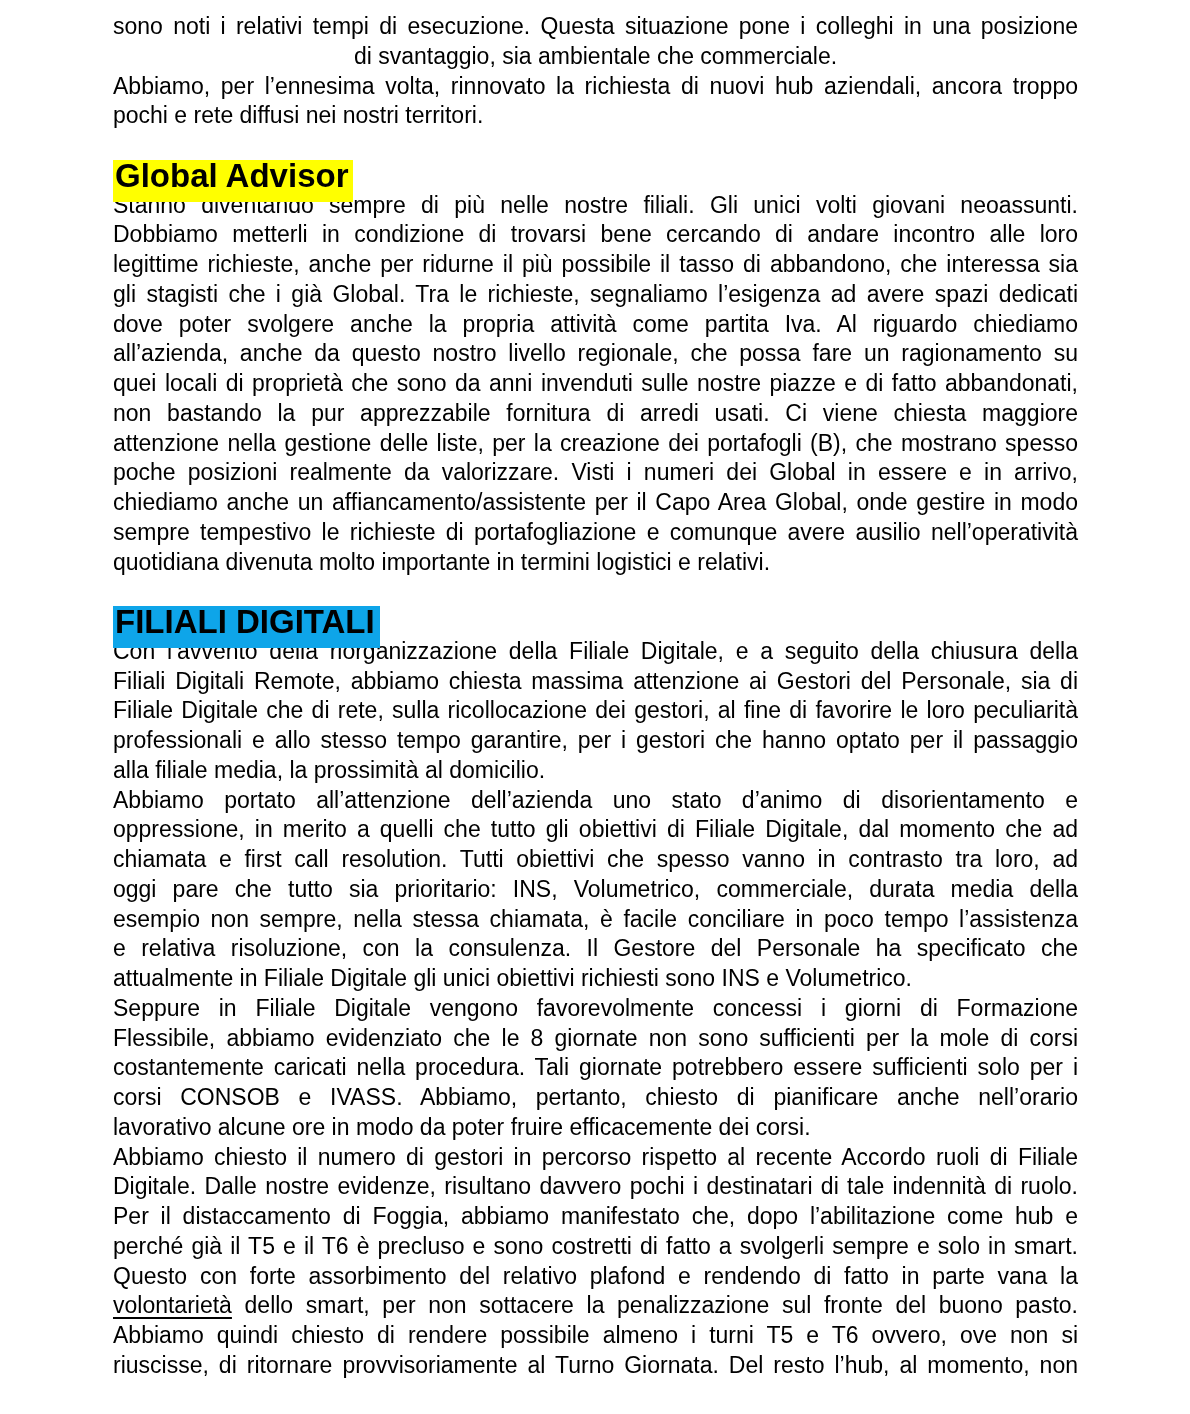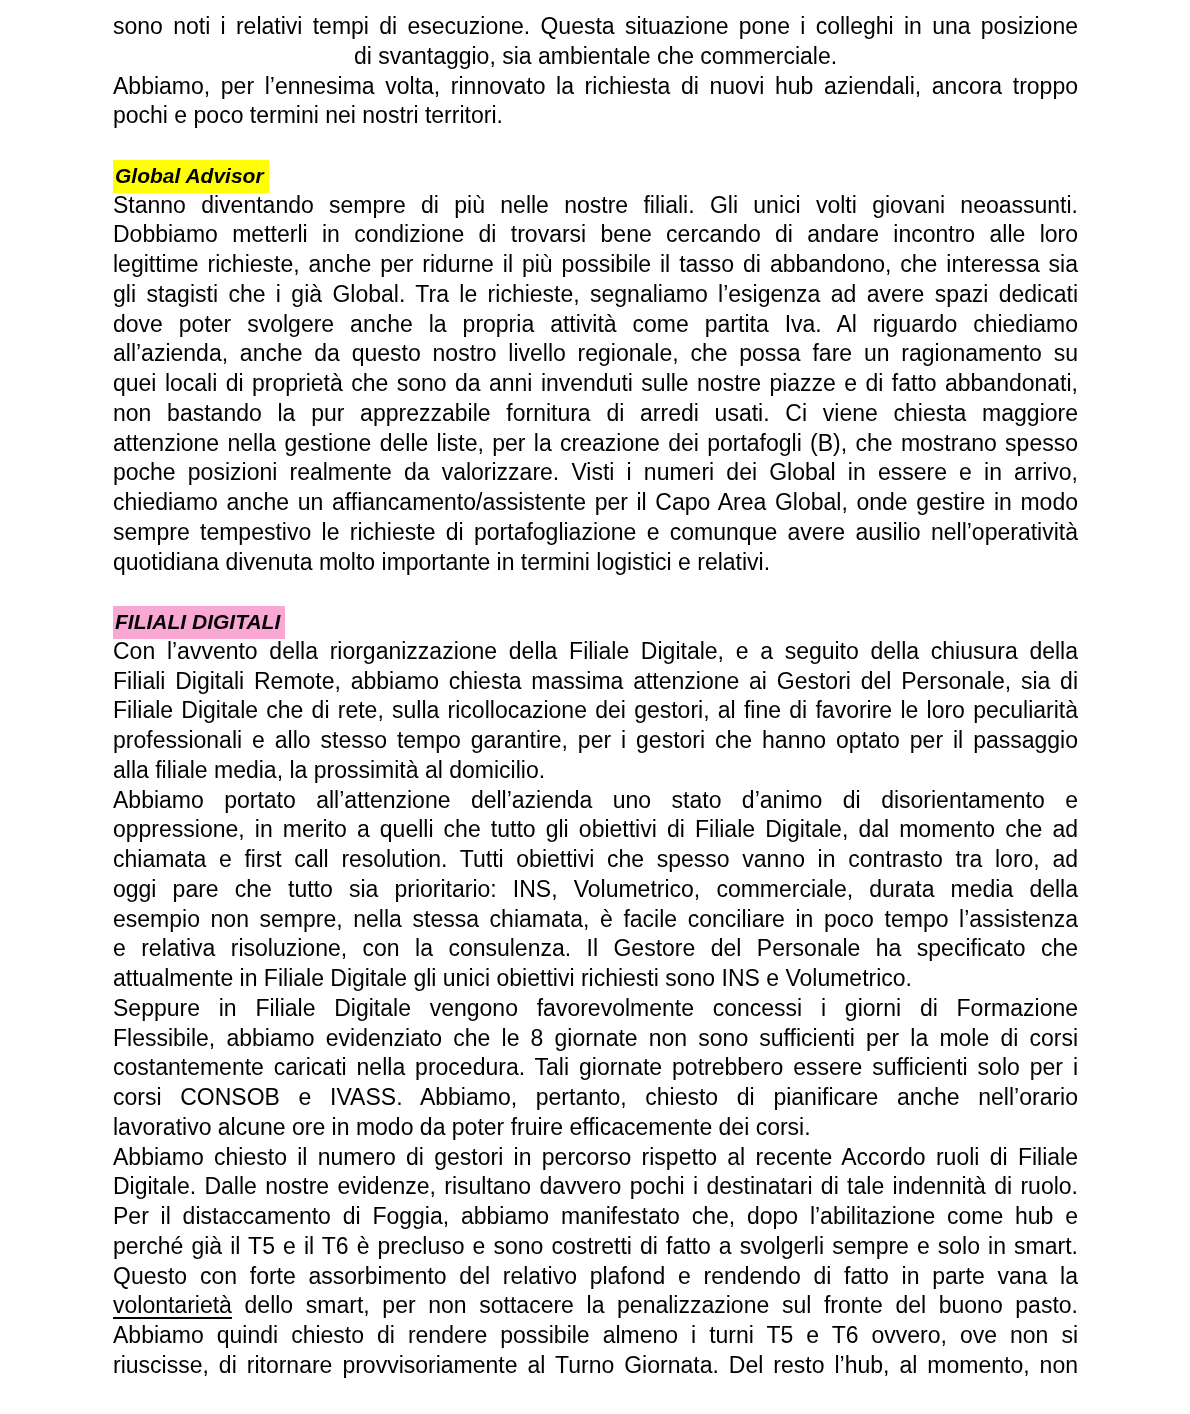--- a/index.html
+++ b/index.html
@@ -28,63 +28,62 @@
   }
   .line.last-left   { text-align-last: left; }
   .line.last-center { text-align-last: center; }
   .line.last-justify{ text-align-last: justify; }
   .spacer { height: 29.75px; }
   .heading-line { line-height: 29.75px; height: 29.75px; }
   .heading-hl {
     display: inline-block;
     background: #ffff00;
     font-weight: bold;
-    font-style: italic;
-    font-size: 21px;
+    font-size: 33px;
     line-height: 28px;
-    padding: 2px 5px 3px 2px;
+    padding: 2px 5px 12px 2px;
     transform: translateY(-1px);
   }
   .u {
     text-decoration: underline;
     text-decoration-thickness: 2px;
     text-underline-offset: 4px;
   }
 </style>
 </head>
 <body>
 
 <div class="page" id="page">
     <div class="para">
       <div class="line"><span>sono noti i relativi tempi di esecuzione. Questa situazione pone i colleghi in una posizione</span></div>
       <div class="line last-center"><span>di svantaggio, sia ambientale che commerciale.</span></div>
     </div>
     <div class="para">
       <div class="line"><span>Abbiamo, per l’ennesima volta, rinnovato la richiesta di nuovi hub aziendali, ancora troppo</span></div>
-      <div class="line last-left"><span>pochi e poco termini nei nostri territori.</span></div>
+      <div class="line last-left"><span>pochi e rete diffusi nei nostri territori.</span></div>
     </div>
     <div class="spacer"></div>
     <div class="heading-line"><span class="heading-hl" style="background: rgb(255, 255, 0);">Global Advisor</span></div>
     <div class="para">
       <div class="line"><span>Stanno diventando sempre di più nelle nostre filiali. Gli unici volti giovani neoassunti.</span></div>
       <div class="line"><span>Dobbiamo metterli in condizione di trovarsi bene cercando di andare incontro alle loro</span></div>
       <div class="line"><span>legittime richieste, anche per ridurne il più possibile il tasso di abbandono, che interessa sia</span></div>
       <div class="line"><span>gli stagisti che i già Global. Tra le richieste, segnaliamo l’esigenza ad avere spazi dedicati</span></div>
       <div class="line"><span>dove poter svolgere anche la propria attività come partita Iva. Al riguardo chiediamo</span></div>
       <div class="line"><span>all’azienda, anche da questo nostro livello regionale, che possa fare un ragionamento su</span></div>
       <div class="line"><span>quei locali di proprietà che sono da anni invenduti sulle nostre piazze e di fatto abbandonati,</span></div>
       <div class="line"><span>non bastando la pur apprezzabile fornitura di arredi usati. Ci viene chiesta maggiore</span></div>
       <div class="line"><span>attenzione nella gestione delle liste, per la creazione dei portafogli (B), che mostrano spesso</span></div>
       <div class="line"><span>poche posizioni realmente da valorizzare. Visti i numeri dei Global in essere e in arrivo,</span></div>
       <div class="line"><span>chiediamo anche un affiancamento/assistente per il Capo Area Global, onde gestire in modo</span></div>
       <div class="line"><span>sempre tempestivo le richieste di portafogliazione e comunque avere ausilio nell’operatività</span></div>
       <div class="line last-left"><span>quotidiana divenuta molto importante in termini logistici e relativi.</span></div>
     </div>
     <div class="spacer"></div>
-    <div class="heading-line"><span class="heading-hl" style="background: #f9a8d4;">FILIALI DIGITALI</span></div>
+    <div class="heading-line"><span class="heading-hl" style="background: #0ea5e9;">FILIALI DIGITALI</span></div>
     <div class="para">
       <div class="line"><span>Con l’avvento della riorganizzazione della Filiale Digitale, e a seguito della chiusura della</span></div>
       <div class="line"><span>Filiali Digitali Remote, abbiamo chiesta massima attenzione ai Gestori del Personale, sia di</span></div>
       <div class="line"><span>Filiale Digitale che di rete, sulla ricollocazione dei gestori, al fine di favorire le loro peculiarità</span></div>
       <div class="line"><span>professionali e allo stesso tempo garantire, per i gestori che hanno optato per il passaggio</span></div>
       <div class="line last-left"><span>alla filiale media, la prossimità al domicilio.</span></div>
     </div>
     <div class="para">
       <div class="line"><span>Abbiamo portato all’attenzione dell’azienda uno stato d’animo di disorientamento e</span></div>
       <div class="line"><span>oppressione, in merito a quelli che tutto gli obiettivi di Filiale Digitale, dal momento che ad</span></div>

